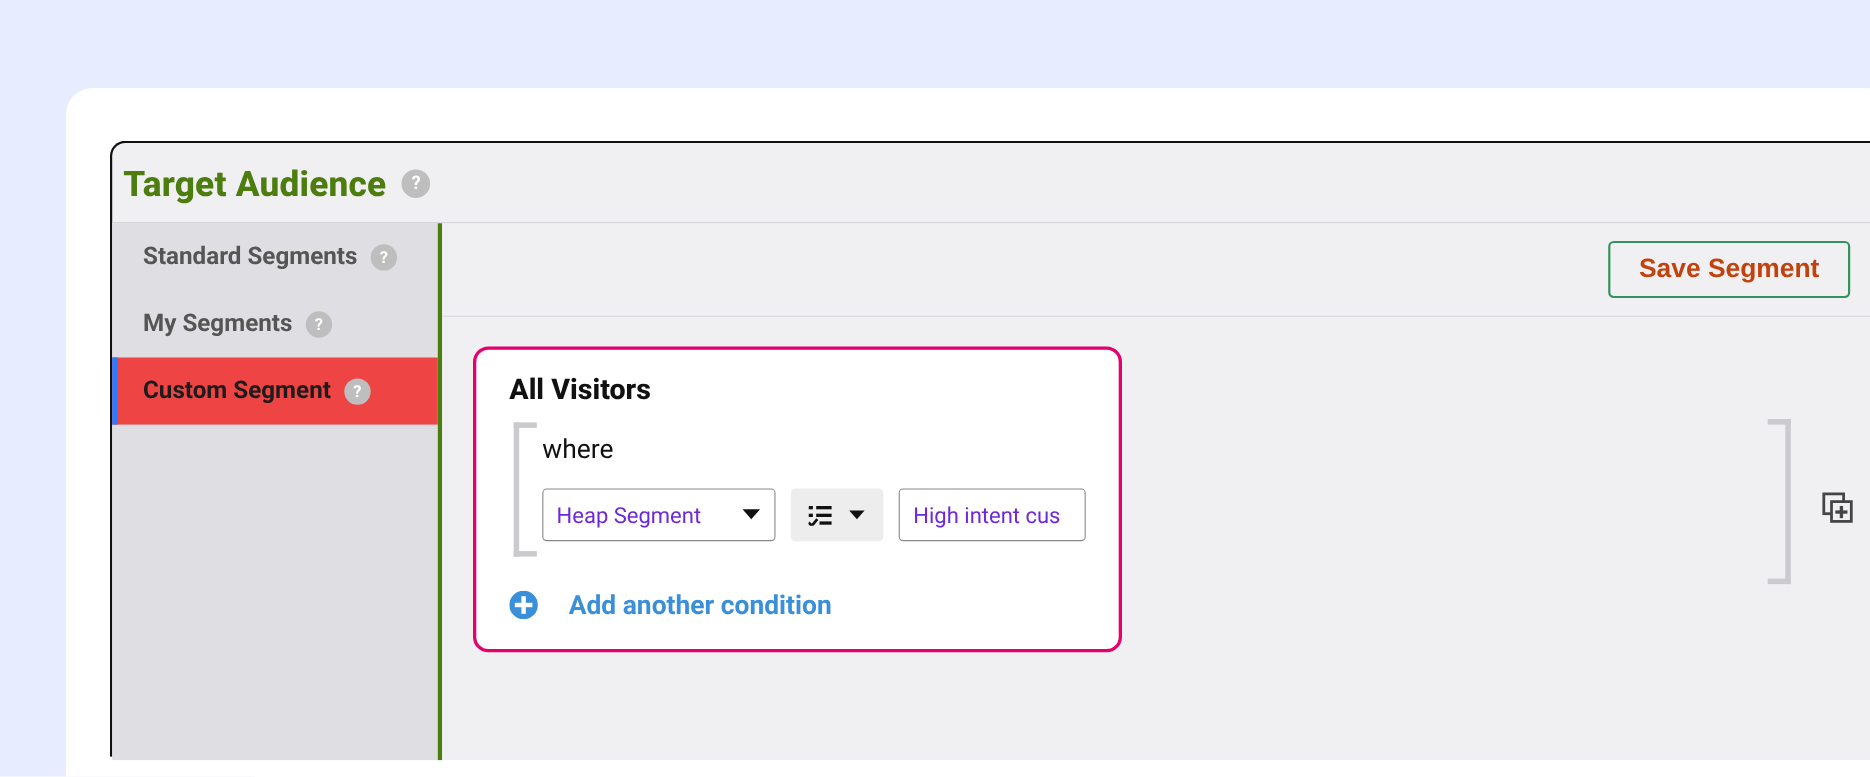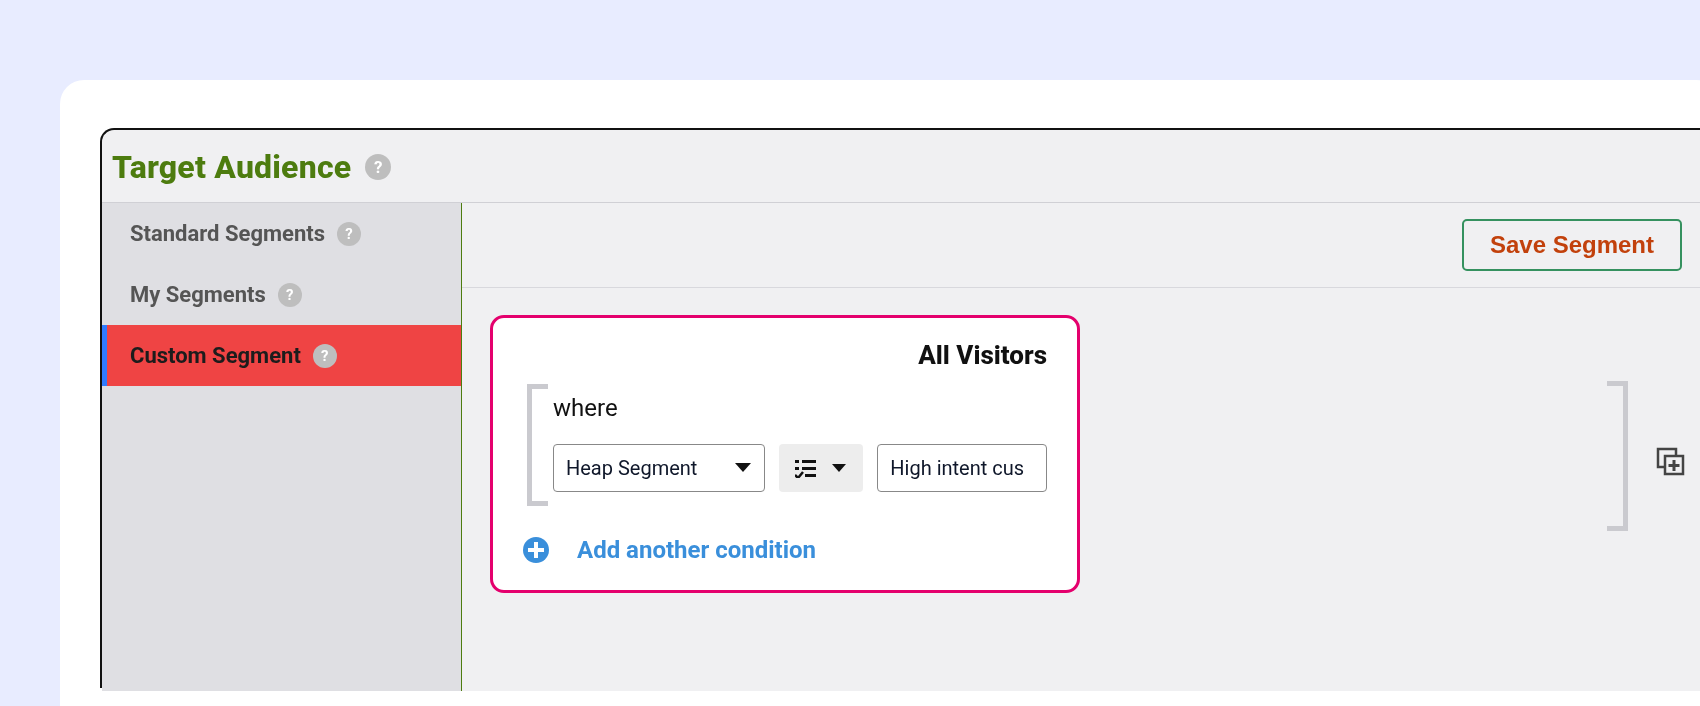--- a/index.html
+++ b/index.html
@@ -63,23 +63,23 @@
     color: #fff;
     font-weight: 700;
     font-size: 17px;
   }
   .body-row {
     position: relative;
     display: flex;
     height: calc(100% - 70px);
   }
   .sidebar {
-    width: 360px;
+    width: 300px;
     background: #DFDFE3;
-    border-right: 1px solid #4d7c0f;
+    border-right: 4px solid #4d7c0f;
     height: 100%;
     box-sizing: border-box;
   }
   .side-item {
     display: flex;
     align-items: center;
     gap: 12px;
     padding: 18px 24px 18px 28px;
     font-size: 22px;
     font-weight: 700;
@@ -140,21 +140,20 @@
     border: 3px solid #E4006D;
     border-radius: 14px;
     padding: 22px 30px 26px 30px;
     box-sizing: border-box;
   }
   .cc-title {
     font-size: 26px;
     font-weight: 800;
     color: #111;
     margin: 0 0 10px 0;
-    text-align: right;
   }
   .bracket-wrap {
     position: relative;
     padding: 14px 0 18px 30px;
   }
   .bracket-wrap::before {
     content: "";
     position: absolute;
     left: 4px;
     top: 4px;
@@ -176,21 +175,21 @@
   }
   .select-like, .text-input {
     height: 48px;
     border: 1.5px solid #888;
     border-radius: 4px;
     background: #fff;
     display: flex;
     align-items: center;
     padding: 16px 12px;
     font-size: 20px;
-    color: #0f172a;
+    color: #6d28d9;
     box-sizing: border-box;
   }
   .select-like {
     width: 218px;
     justify-content: space-between;
     cursor: pointer;
   }
   .select-like .caret {
     margin-left: 10px;
   }

